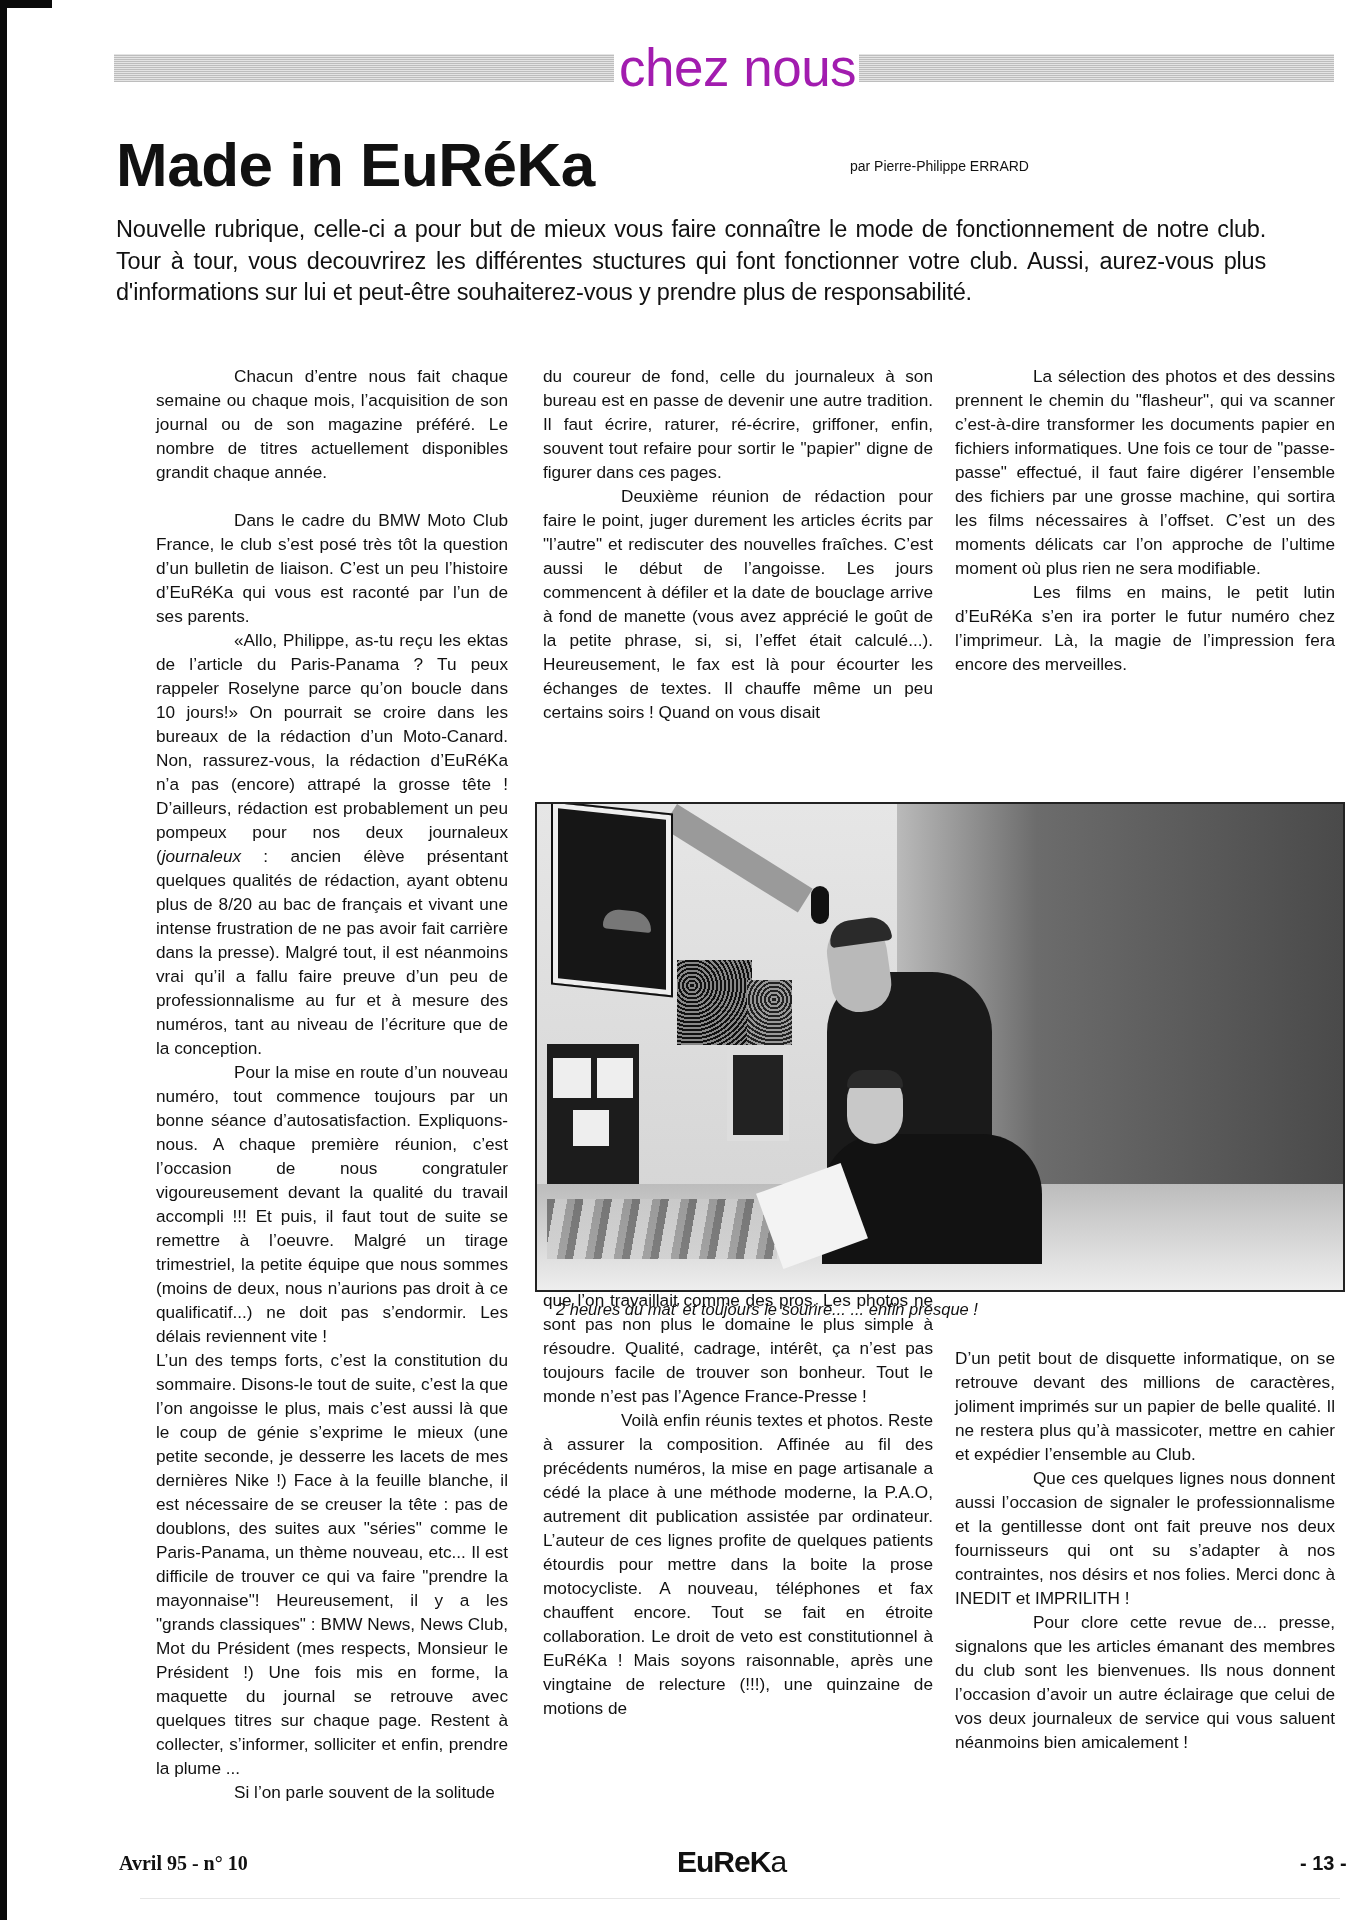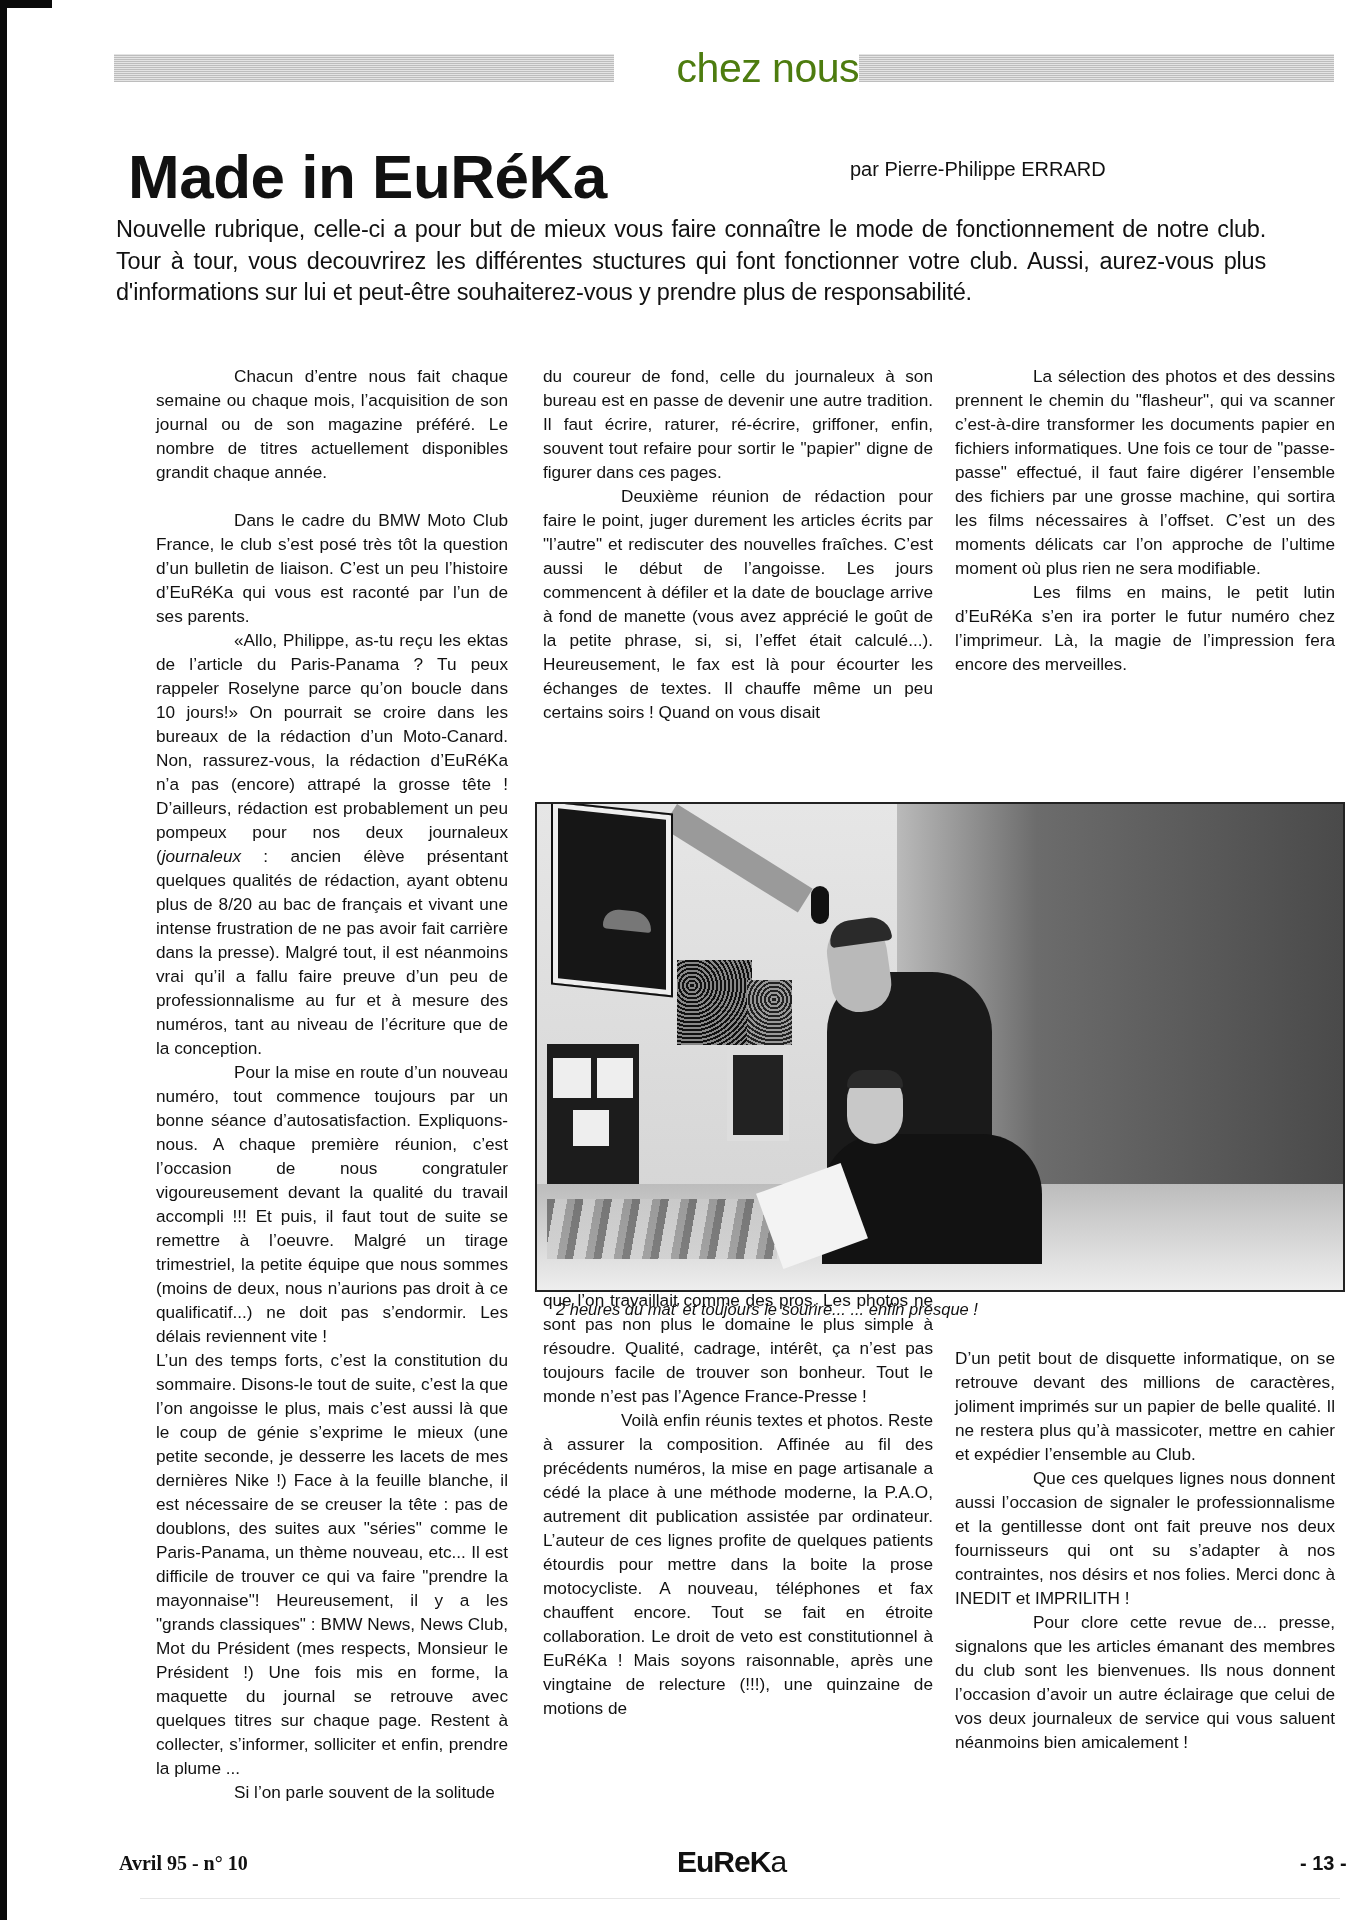--- a/index.html
+++ b/index.html
@@ -12,29 +12,29 @@
   .scan-edge-top { position: absolute; left: 0; top: 0; width: 52px; height: 8px; background: #0a0a0a; border-bottom-right-radius: 0; }
 
   .section-bar { position: absolute; top: 54px; left: 114px; width: 1244px; height: 28px; }
   .section-bar .stripe {
     position: absolute; top: 0; height: 28px;
     background: repeating-linear-gradient(0deg, #bdbdbd 0 1px, #e4e4e4 1px 2px);
   }
   .section-bar .stripe.left { left: 0; width: 500px; }
   .section-bar .stripe.right { left: 745px; width: 475px; }
   .section-title {
-    position: absolute; left: 505px; top: -16px; width: 240px; text-align: right;
-    font-size: 41px; line-height: 60px; letter-spacing: -0.5px; color: #4d7c0f;
+    position: absolute; left: 505px; top: -16px; width: 240px; text-align: left;
+    font-size: 53px; line-height: 60px; letter-spacing: -0.5px; color: #a21caf;
   }
 
   .headline {
     position: absolute; left: 112px; top: 126px;
-    font-size: 62px; font-weight: bold; letter-spacing: -0.5px; line-height: 70px; margin: 16px;
+    font-size: 62px; font-weight: bold; letter-spacing: -0.5px; line-height: 70px; margin: 4px;
   }
-  .byline { position: absolute; left: 850px; top: 158px; font-size: 20px; text-align: center; }
+  .byline { position: absolute; left: 850px; top: 158px; font-size: 14px; text-align: center; }
 
   .intro {
     position: absolute; left: 116px; top: 214px; width: 1150px;
     font-size: 23.5px; line-height: 31.5px; margin: 0; text-align: justify;
     letter-spacing: -0.2px;
   }
 
   .col { position: absolute; font-size: 17.2px; line-height: 24px; text-align: justify; }
   .col p { margin: 0; }
   .col p.ind { text-indent: 78px; }

